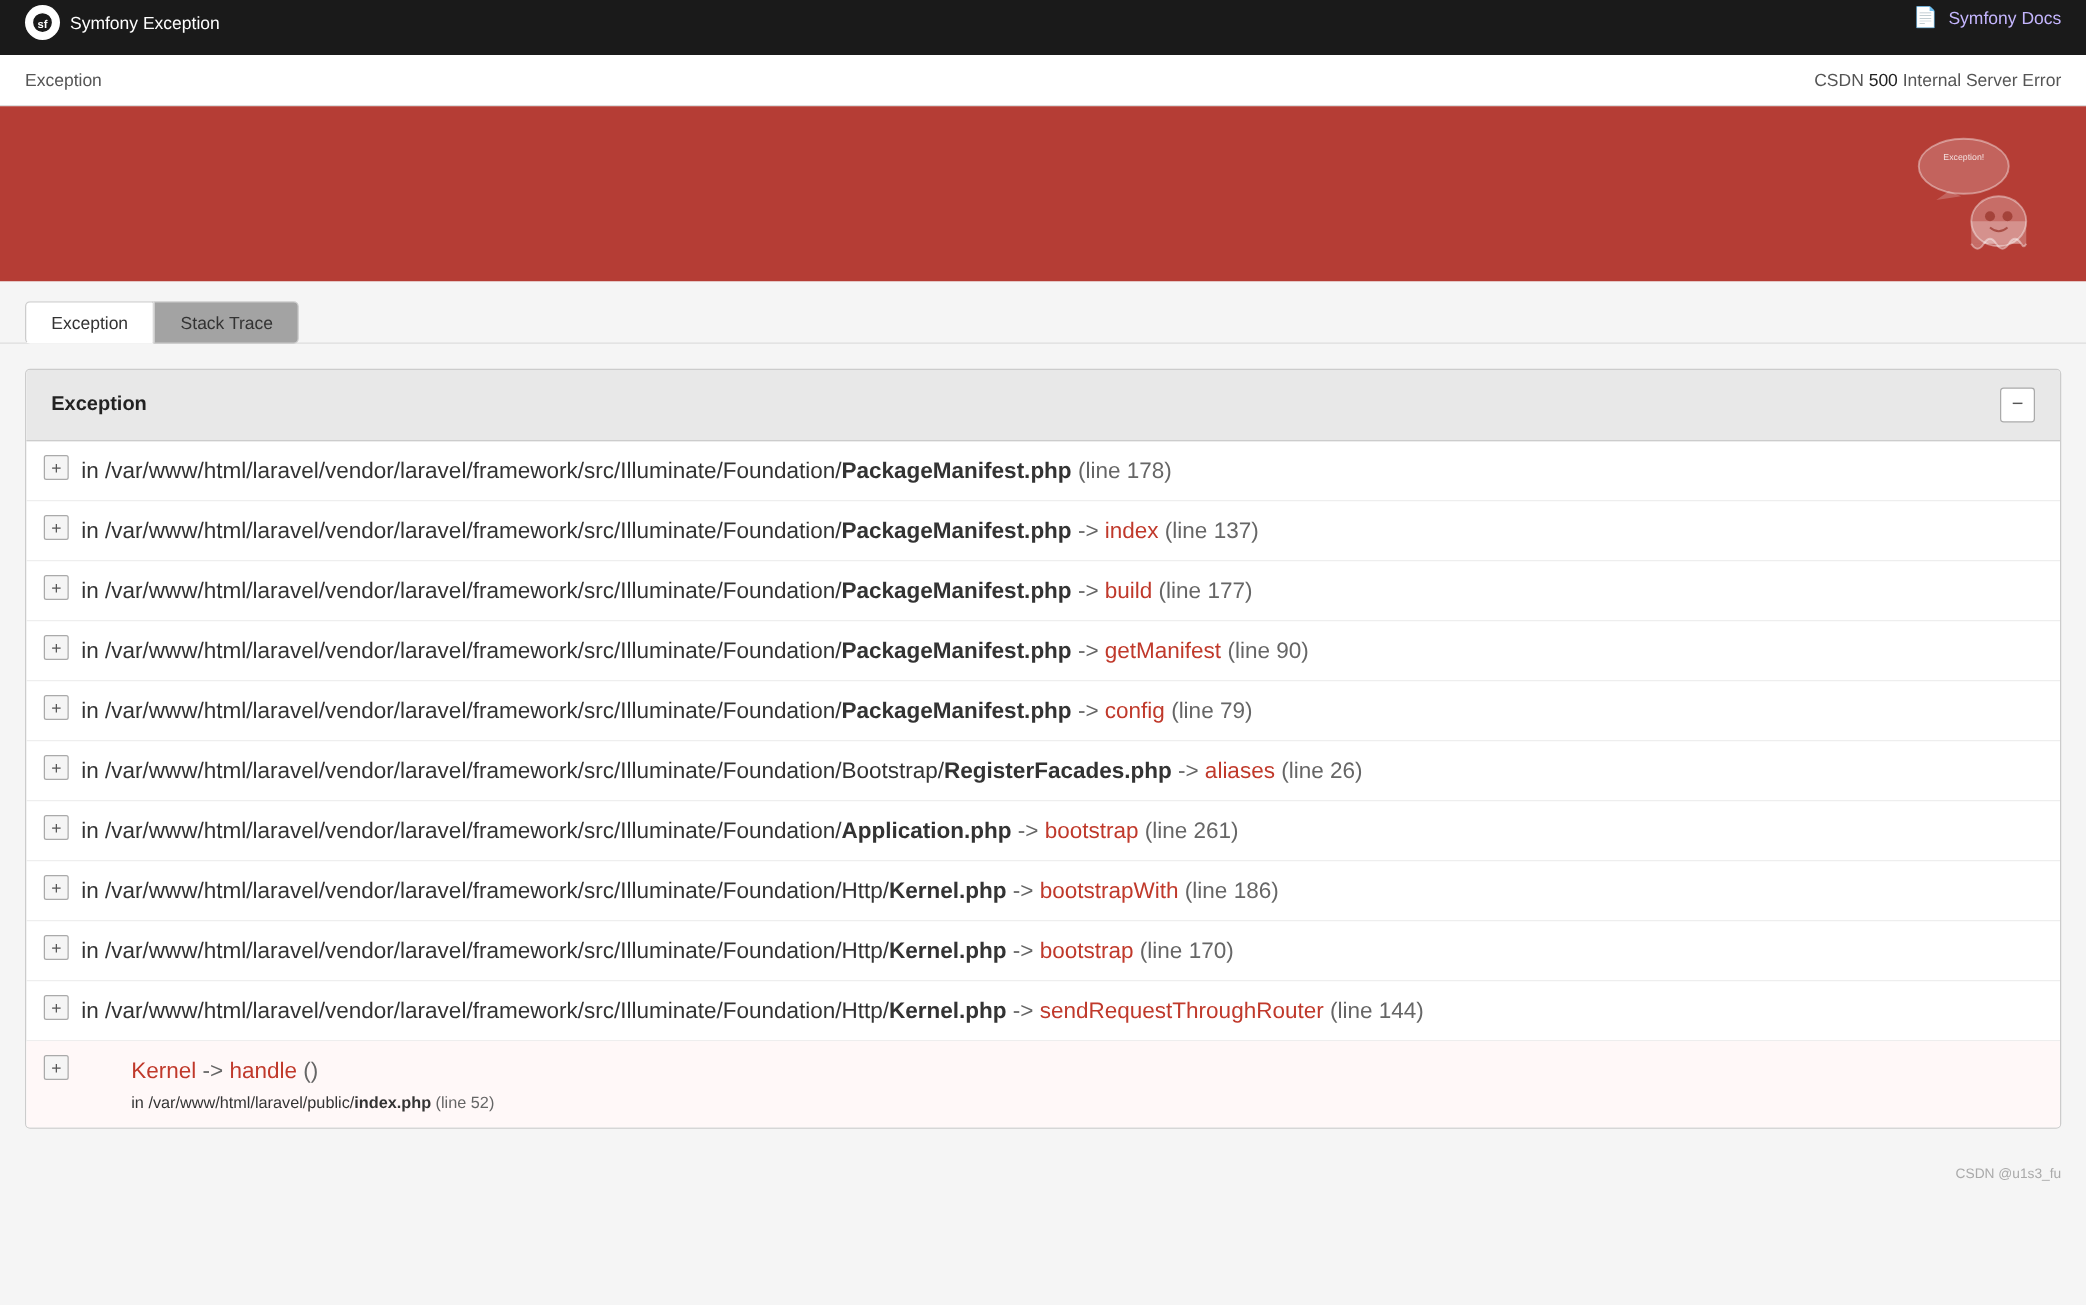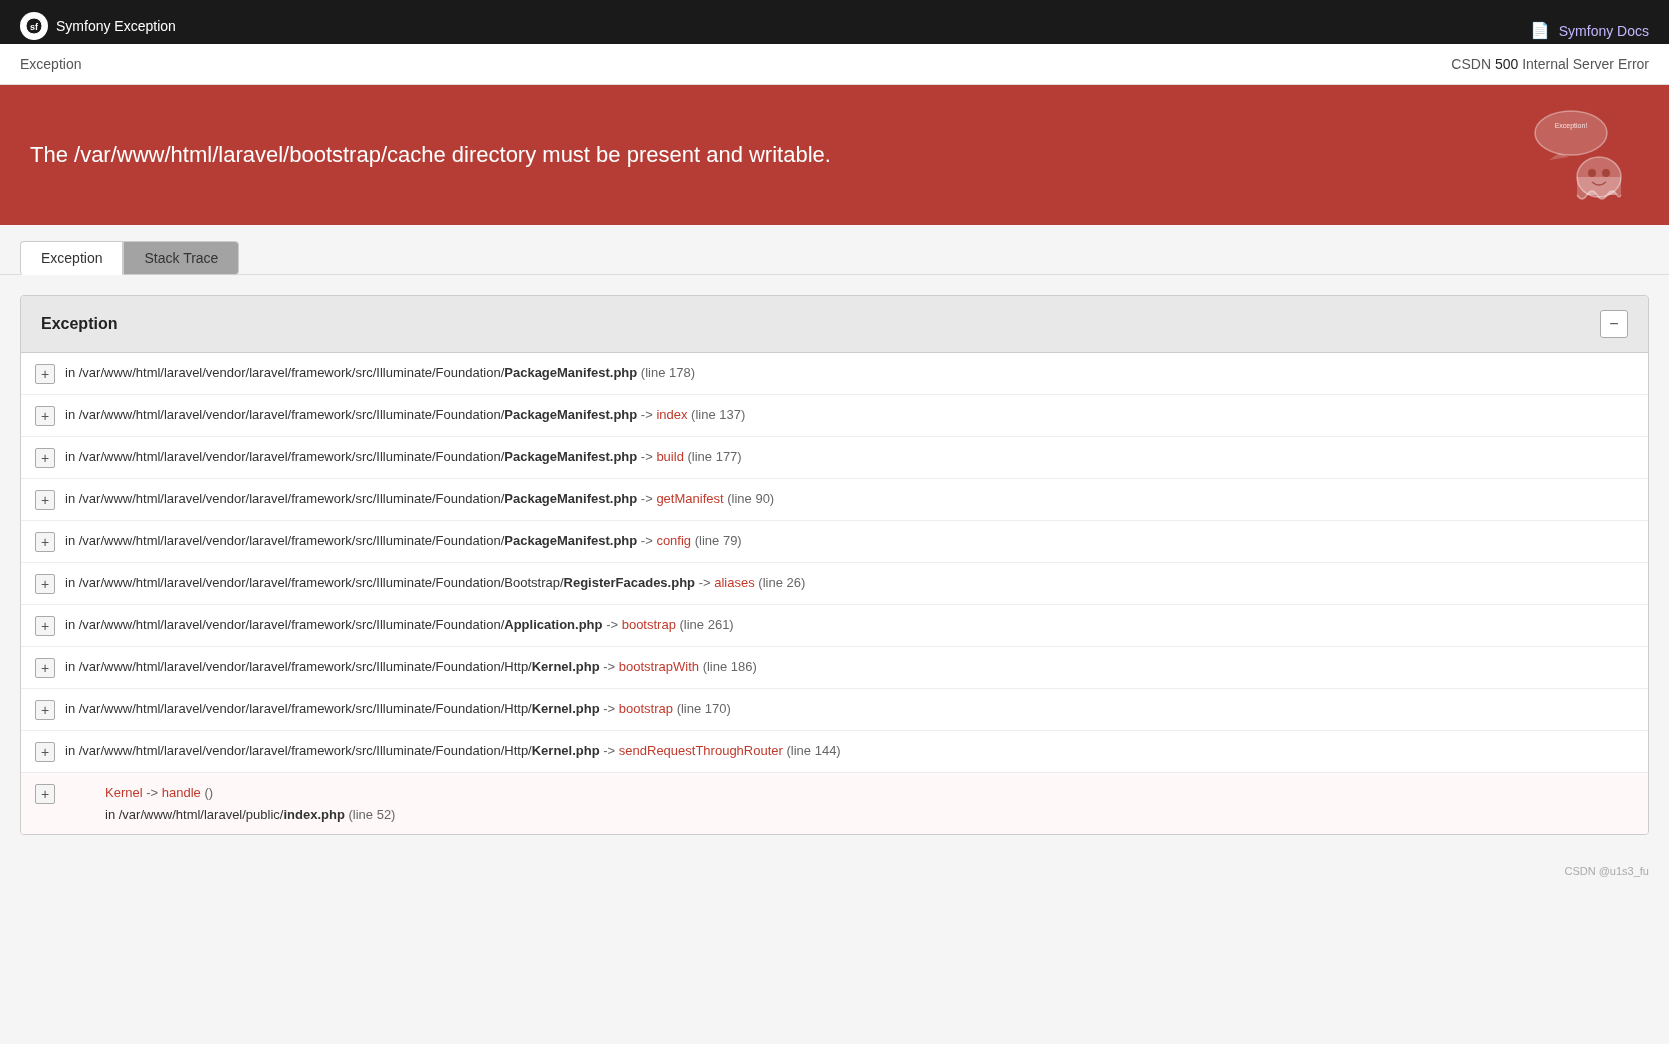--- a/index.html
+++ b/index.html
@@ -3,21 +3,21 @@
   <meta charset="utf-8">
   <style>
     * { box-sizing: border-box; margin: 0; padding: 0; }
     body { font-family: Arial, sans-serif; font-size: 14px; background: #f5f5f5; color: #333; }
 
     
     .top-bar {
       background: #1a1a1a;
       color: #fff;
       display: flex;
-      align-items: flex-end;
+      align-items: flex-start;
       justify-content: space-between;
       padding: 4px 20px;
       height: 44px;
     }
     .top-bar-left {
       display: flex;
       align-items: center;
       gap: 8px;
     }
     .top-bar-right {
@@ -182,21 +182,21 @@
       display: flex;
       align-items: center;
       justify-content: center;
       cursor: pointer;
       font-size: 14px;
       color: #555;
       flex-shrink: 0;
       margin-top: 1px;
     }
     .trace-text {
-      font-size: 13px;
+      font-size: 18px;
       line-height: 1.5;
       color: #333;
     }
     .trace-text .bold {
       font-weight: bold;
     }
     .trace-text .method {
       color: #c0392b;
       font-weight: 500;
     }
@@ -245,21 +245,20 @@
 <div class="sub-bar">
   <span class="sub-bar-label">Exception</span>
   <span class="http-status">
     <span>CSDN</span>
     <strong>500</strong>
     <span>Internal Server Error</span>
   </span>
 </div>
 
 <div class="error-banner">
-  <div class="error-message">The /var/www/html/laravel/bootstrap/cache directory must be present and writable.</div>
 
   <div class="ghost-img">
     <svg viewBox="0 0 120 100" xmlns="http://www.w3.org/2000/svg">
 
       <ellipse cx="52" cy="28" rx="36" ry="22" fill="rgba(255,255,255,0.2)" stroke="rgba(255,255,255,0.4)" stroke-width="1.5"></ellipse>
       <text x="52" y="23" text-anchor="middle" fill="rgba(255,255,255,0.8)" font-size="7" font-family="Arial">Exception!</text>
 
       <polygon points="40,48 30,55 50,52" fill="rgba(255,255,255,0.2)"></polygon>
 
       <ellipse cx="80" cy="72" rx="22" ry="20" fill="rgba(255,255,255,0.25)" stroke="rgba(255,255,255,0.4)" stroke-width="1.5"></ellipse>

